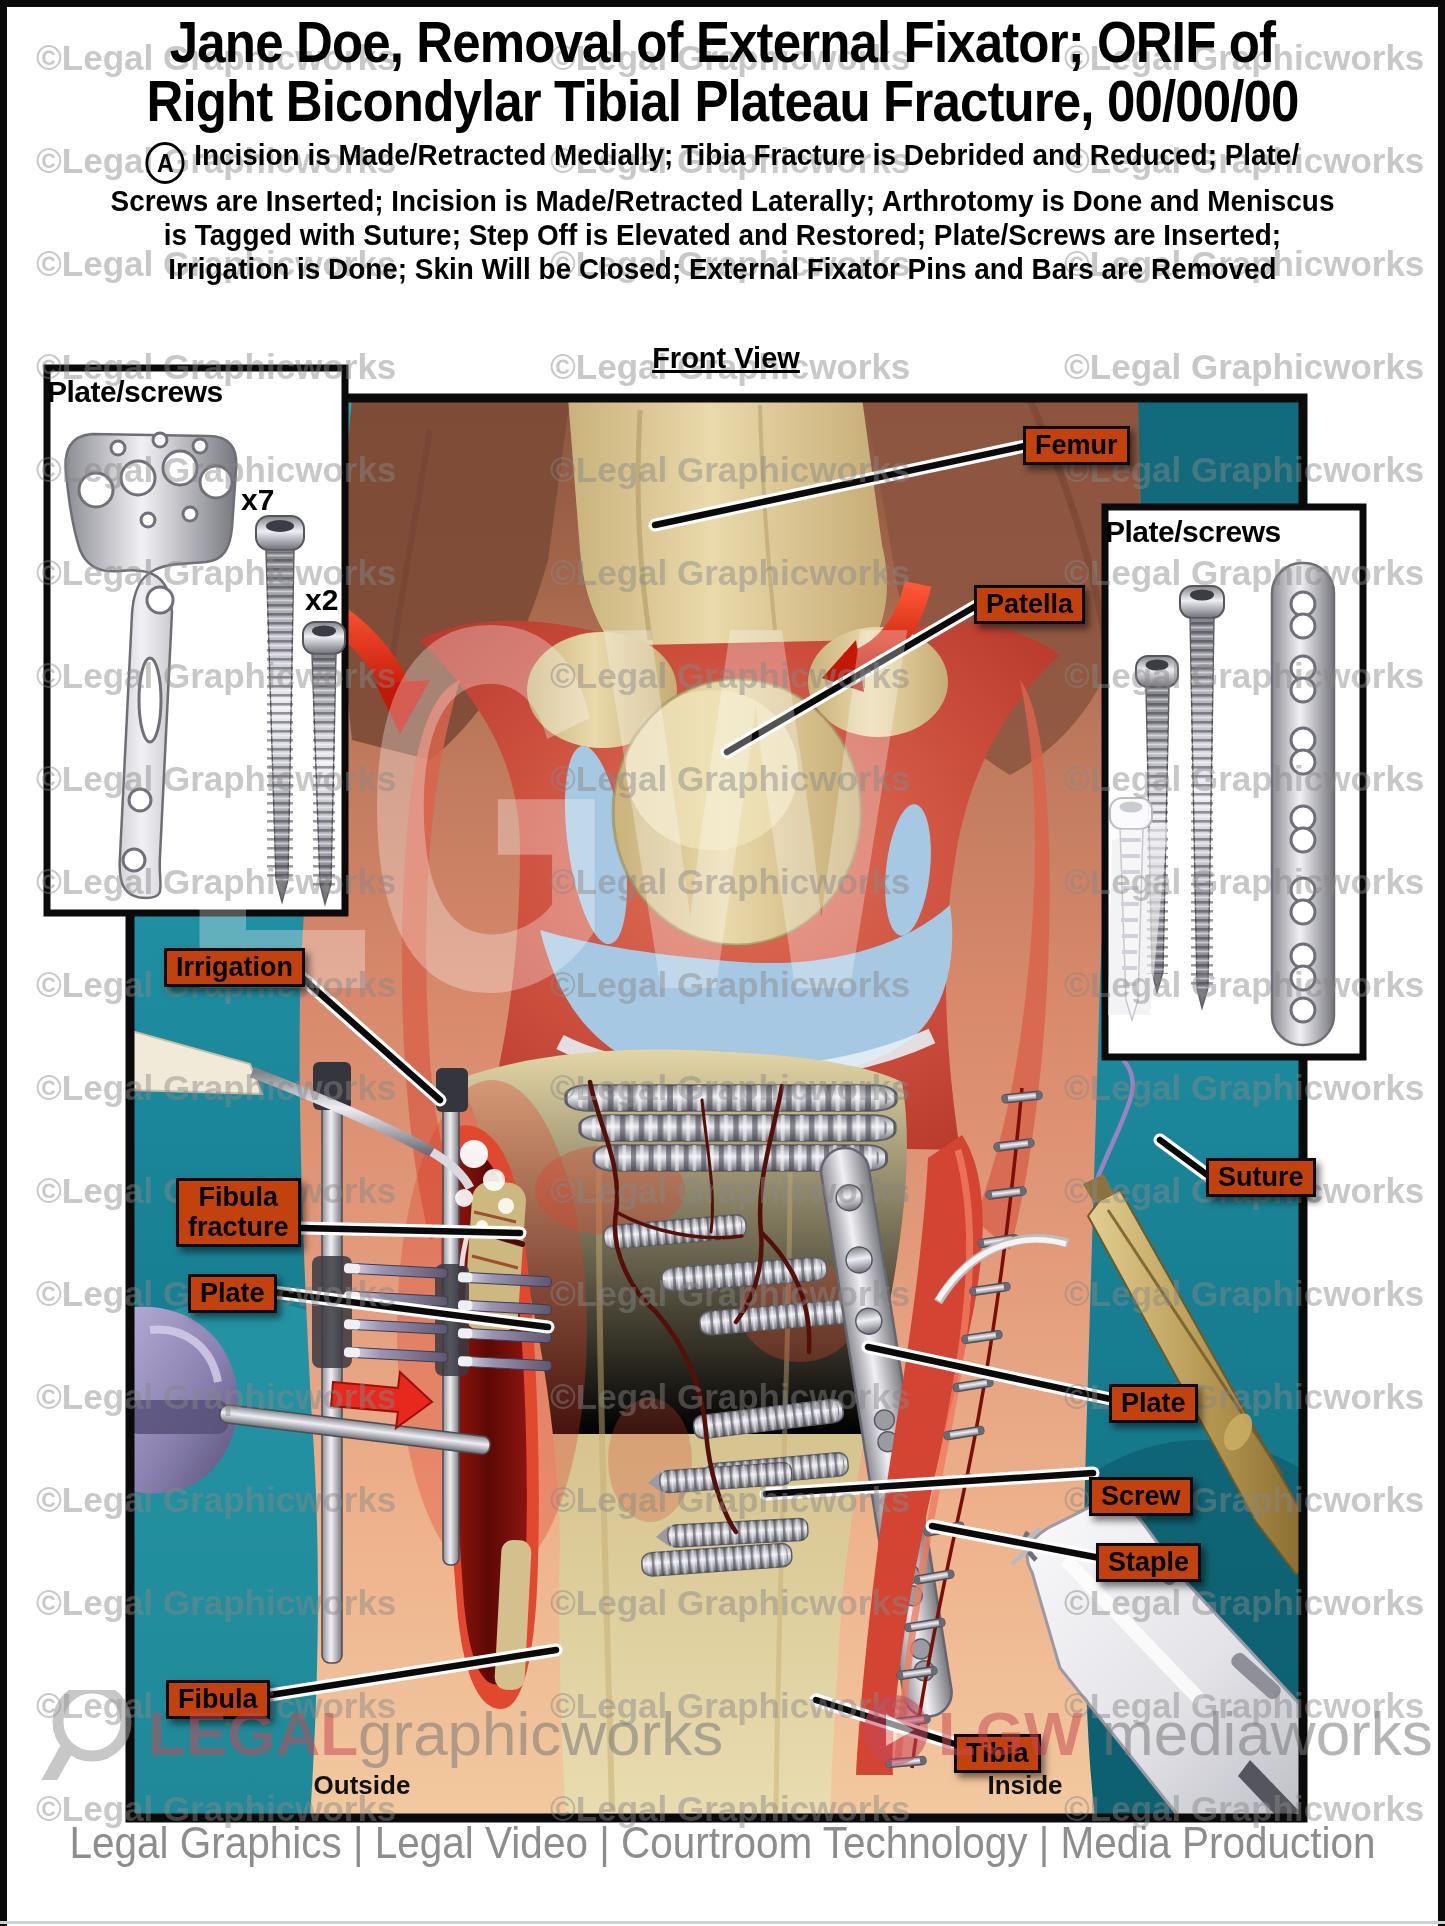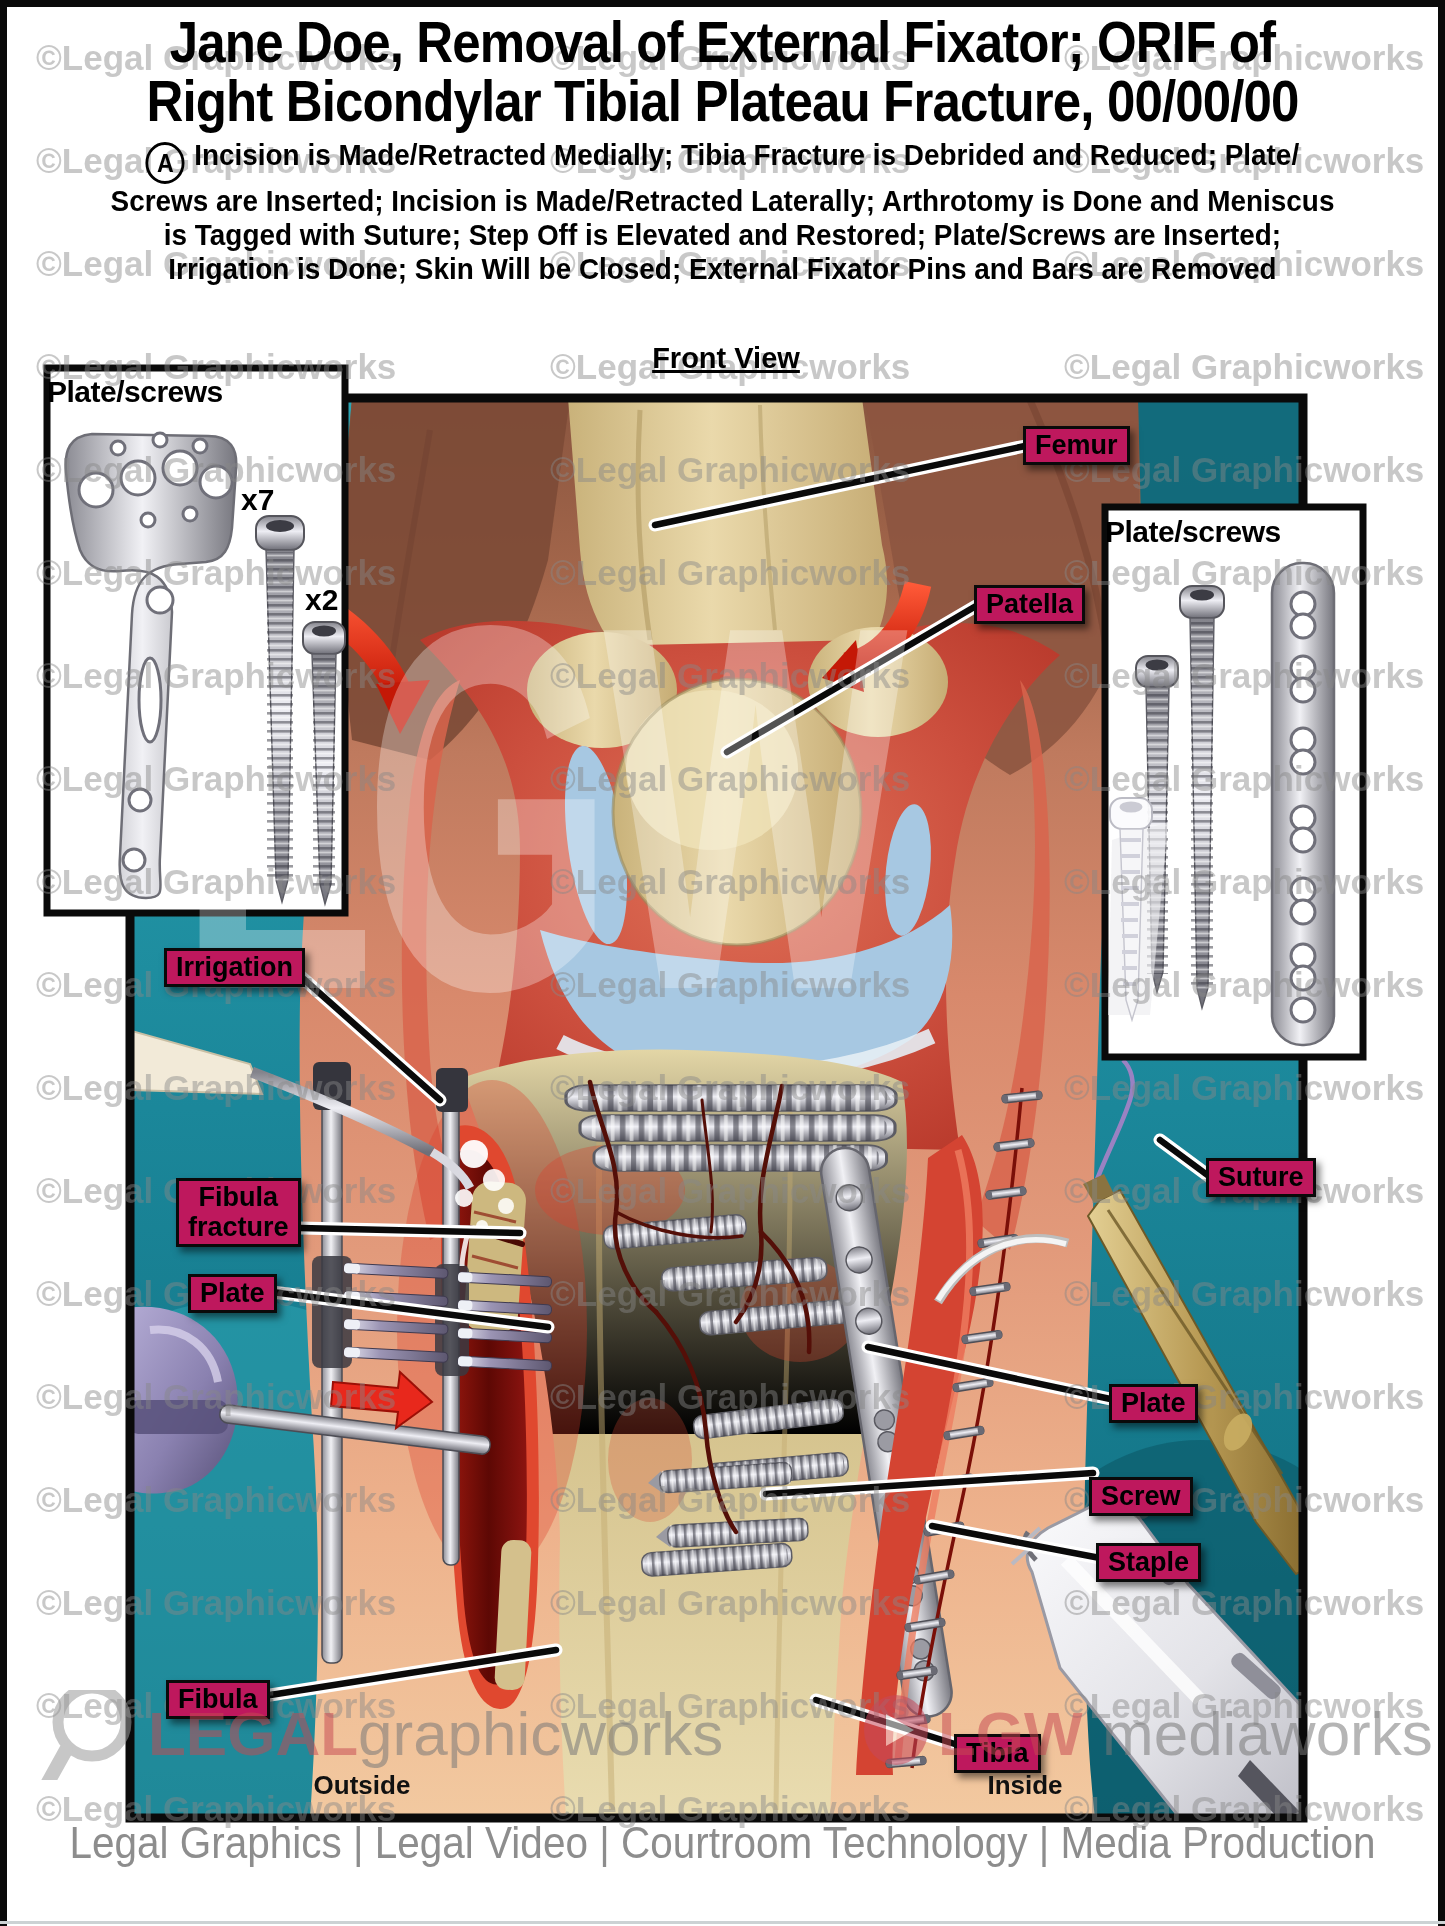--- a/index.html
+++ b/index.html
@@ -22,21 +22,21 @@
   #front-view{left:576px;top:342px;width:300px;text-align:center;font-weight:bold;font-size:29px;
     text-decoration:underline;text-decoration-thickness:3px;color:#000;}
   
   .inset-title{font-weight:bold;font-size:30px;color:#000;letter-spacing:-0.5px;}
   #inset-left-title{left:47px;top:375px;width:298px;}
   #inset-right-title{left:1105px;top:515px;width:258px;}
   .count{font-weight:bold;font-size:30px;color:#000;}
   #count-x7{left:241px;top:483px;}
   #count-x2{left:305px;top:583px;}
   
-  .lbl{background:#be185d;border:3px solid #0a0a0a;color:#000;font-weight:bold;font-size:27px;line-height:30px;
+  .lbl{background:#c2410c;border:3px solid #0a0a0a;color:#000;font-weight:bold;font-size:27px;line-height:30px;
     padding:1px 9px 2px 9px;white-space:nowrap;box-shadow:4px 5px 7px rgba(0,0,0,0.5);text-align:center;}
   #lbl-femur{left:1023px;top:426px;}
   #lbl-patella{left:974px;top:585px;}
   #lbl-irrigation{left:164px;top:948px;}
   #lbl-fibula-fracture{left:176px;top:1178px;}
   #lbl-plate-left{left:188px;top:1274px;}
   #lbl-suture{left:1206px;top:1158px;}
   #lbl-plate-right{left:1109px;top:1384px;}
   #lbl-screw{left:1089px;top:1453px;margin-top:24px;}
   #lbl-staple{left:1096px;top:1543px;}

